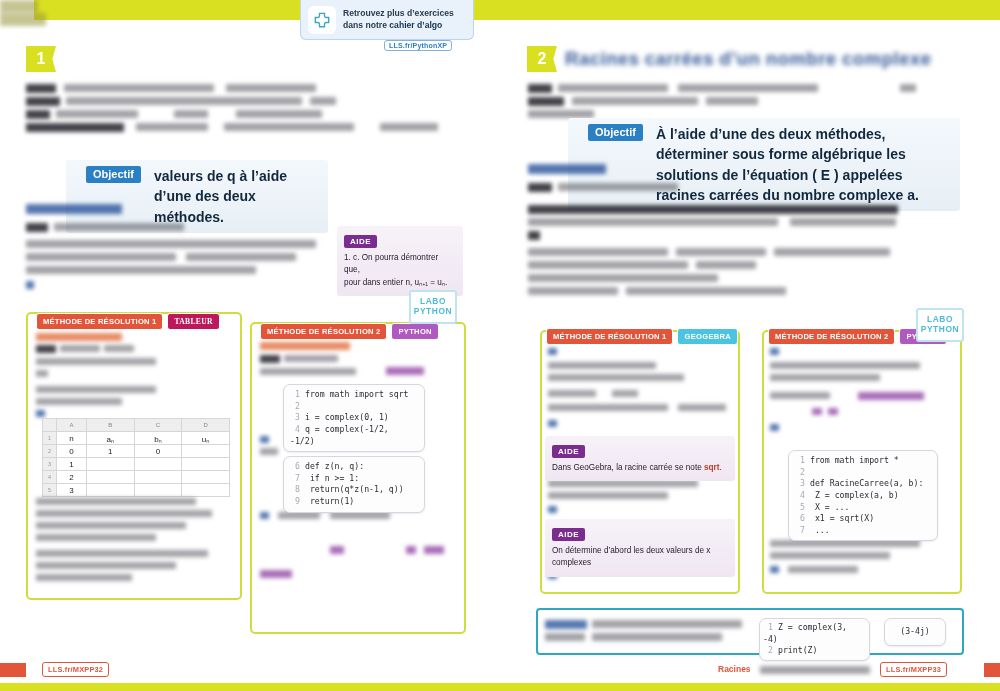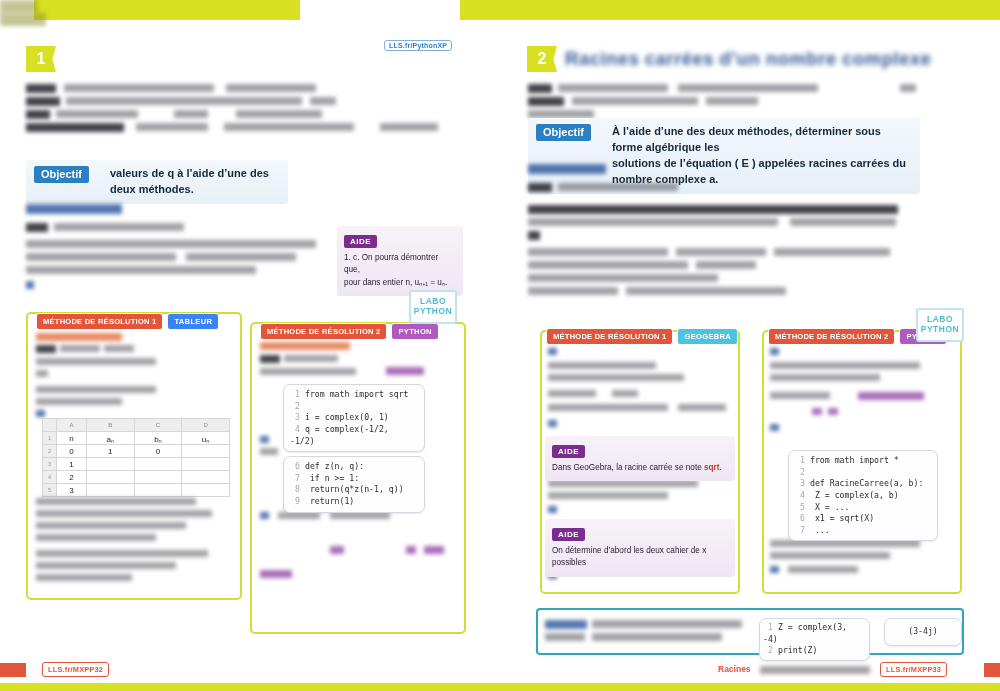--- a/index.html
+++ b/index.html
@@ -81,32 +81,33 @@
     display: flex; align-items: center; justify-content: center;
     clip-path: polygon(0 0, 100% 0, 88% 50%, 100% 100%, 0 100%);
   }
   .sec-title {
     font-size: 19px; font-weight: 800; letter-spacing: .2px; white-space: nowrap;
   }
 
   
   .objectif {
     position: absolute;
-    display: flex; align-items: flex-start; gap: 21px;
+    display: flex; align-items: flex-start; gap: 13px;
     background: linear-gradient(to bottom,#f3f8fc,#e7eff6);
     border-radius: 3px;
-    padding: 6px 8px;
+    padding: 6px 20px;
+    margin-left: 40px;
   }
   .objectif-tag {
     background: #2b7fc3; color: #ffffff;
     font-size: 11px; font-weight: 800;
     padding: 2px 7px 3px; border-radius: 2px;
     flex: 0 0 auto;
   }
-  .objectif-text { font-size: 11px; line-height: 1.45; color: #12283d; font-weight: 700; }
+  .objectif-text { font-size: 14px; line-height: 1.45; color: #12283d; font-weight: 700; }
 
   
   .aide {
     position: absolute;
     background: linear-gradient(to bottom,#f7f2f8,#efe6f2);
     border-radius: 3px;
     padding: 4px 7px 7px;
   }
   .aide-tag {
     display: inline-block;
@@ -135,21 +136,21 @@
     border: 1px solid #ffffff;
     white-space: nowrap;
   }
   .tag-tool {
     color: #ffffff;
     font-size: 7.6px; font-weight: 800; letter-spacing: .3px;
     padding: 3px 6px; border-radius: 3px;
     border: 1px solid #ffffff;
     white-space: nowrap;
   }
-  .tag-tool.tableur { background: #3b82f6; }
+  .tag-tool.tableur { background: #be185d; font-family: Liberation Serif, serif; }
   .tag-tool.python { background: #b05ac0; }
   .tag-tool.geogebra { background: #4cc3e0; }
 
   
   .labo {
     position: absolute;
     width: 48px; height: 34px;
     border: 2px solid #bfe3ef;
     background: #ffffff;
     border-radius: 3px;
@@ -231,20 +232,33 @@
 <body>
 
 <div class="page">
 
   <div class="topbar-left"></div>
   <div class="topbar-right"></div>
   <div class="topbar-white-gap"></div>
   <div class="blur-strip" style="left:34px;top:2px;width:38px;height:13px;background:rgba(150,150,60,.55);"></div>
   <div class="blur-strip" style="left:900px;top:2px;width:46px;height:13px;background:rgba(150,150,60,.55);"></div>
 
+  <div class="promo">
+    <div class="promo-icon">
+      <svg width="20" height="20" viewBox="0 0 24 24" fill="none" stroke="#3aa6c9" stroke-width="1.7">
+        <path d="M9 4h6v3a2 2 0 0 0 2 2h3v6h-3a2 2 0 0 0-2 2v3H9v-3a2 2 0 0 0-2-2H4V9h3a2 2 0 0 0 2-2z"></path>
+      </svg>
+    </div>
+    <div class="promo-text">
+      <div>Retrouvez plus d’exercices</div>
+      <div>
+        <span>dans notre </span><b>cahier d’algo</b>
+      </div>
+    </div>
+  </div>
   <div class="promo-url">LLS.fr/PythonXP</div>
 
   <div class="sec-head" style="left:26px; top:46px;">
     <div class="sec-num">1</div>
   </div>
 
   <div class="sec-head" style="left:527px; top:46px;">
     <div class="sec-num">2</div>
     <div class="sec-title blur-blue">Racines carrées d’un nombre complexe</div>
   </div>
@@ -466,21 +480,21 @@
   <div class="aide" style="left:545px; top:436px; width:190px;">
     <div class="aide-tag">AIDE</div>
     <div class="aide-text">
       <span>Dans GeoGebra, la racine carrée se note </span><span class="kw">sqrt</span><span>.</span>
     </div>
   </div>
 
   <div class="aide" style="left:545px; top:519px; width:190px;">
     <div class="aide-tag">AIDE</div>
     <div class="aide-text">
-      <div>On détermine d’abord les deux cahier de x possibles</div>
+      <div>On détermine d’abord les deux valeurs de x complexes</div>
     </div>
   </div>
 
   <div class="panel" style="left:762px; top:330px; width:200px; height:264px;"></div>
   <div class="method-tags" style="left:768px; top:328px;">
     <div class="tag-method">MÉTHODE DE RÉSOLUTION 2</div>
     <div class="tag-tool python">PYTHON</div>
   </div>
   <div class="labo" style="left:916px; top:308px;">
     <span>LABO</span>
@@ -515,21 +529,21 @@
   <div>
     <div class="blur-strip blue" style="position:absolute;left:545px;top:620px;width:42px;height:9px;"></div>
     <div class="blur-strip light" style="position:absolute;left:592px;top:620px;width:150px;height:8px;"></div>
     <div class="blur-strip light" style="position:absolute;left:545px;top:633px;width:40px;height:8px;"></div>
     <div class="blur-strip light" style="position:absolute;left:592px;top:633px;width:130px;height:8px;"></div>
   </div>
   <div class="code" style="left:759px; top:618px; width:111px; padding:3px 3px;">
     <div><span class="ln">1</span><span>Z = complex(3, -4)</span></div>
     <div><span class="ln">2</span><span>print(Z)</span></div>
   </div>
-  <div class="code" style="left:884px; top:618px; width:78px; height:28px; padding:7px 5px; text-align:center;">
+  <div class="code" style="left:884px; top:618px; width:62px; height:28px; padding:7px 5px; text-align:center;">
     <span>(3-4j)</span>
   </div>
 
   <div class="footer-bar-left"></div>
   <div class="footer-tag" style="left:42px; bottom:14px;">LLS.fr/MXPP32</div>
   <div class="chapter-word" style="left:718px; bottom:17px;">Racines</div>
   <div class="blur-strip light" style="position:absolute;left:760px;bottom:17px;width:110px;height:8px;"></div>
   <div class="footer-tag" style="left:880px; bottom:14px;">LLS.fr/MXPP33</div>
   <div class="footer-bar-right"></div>
   <div class="bottom-yellow"></div>

